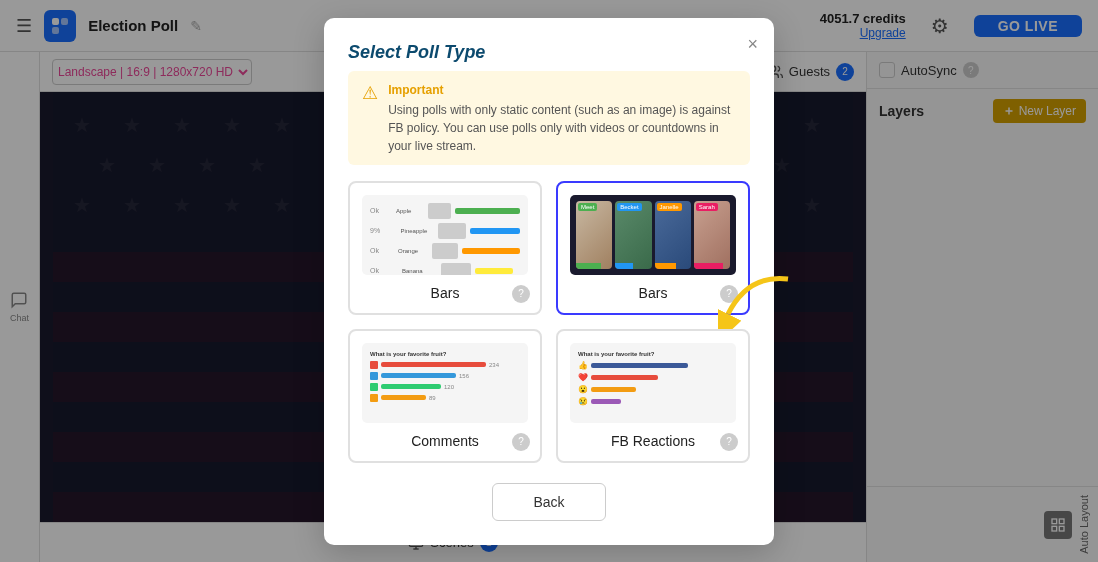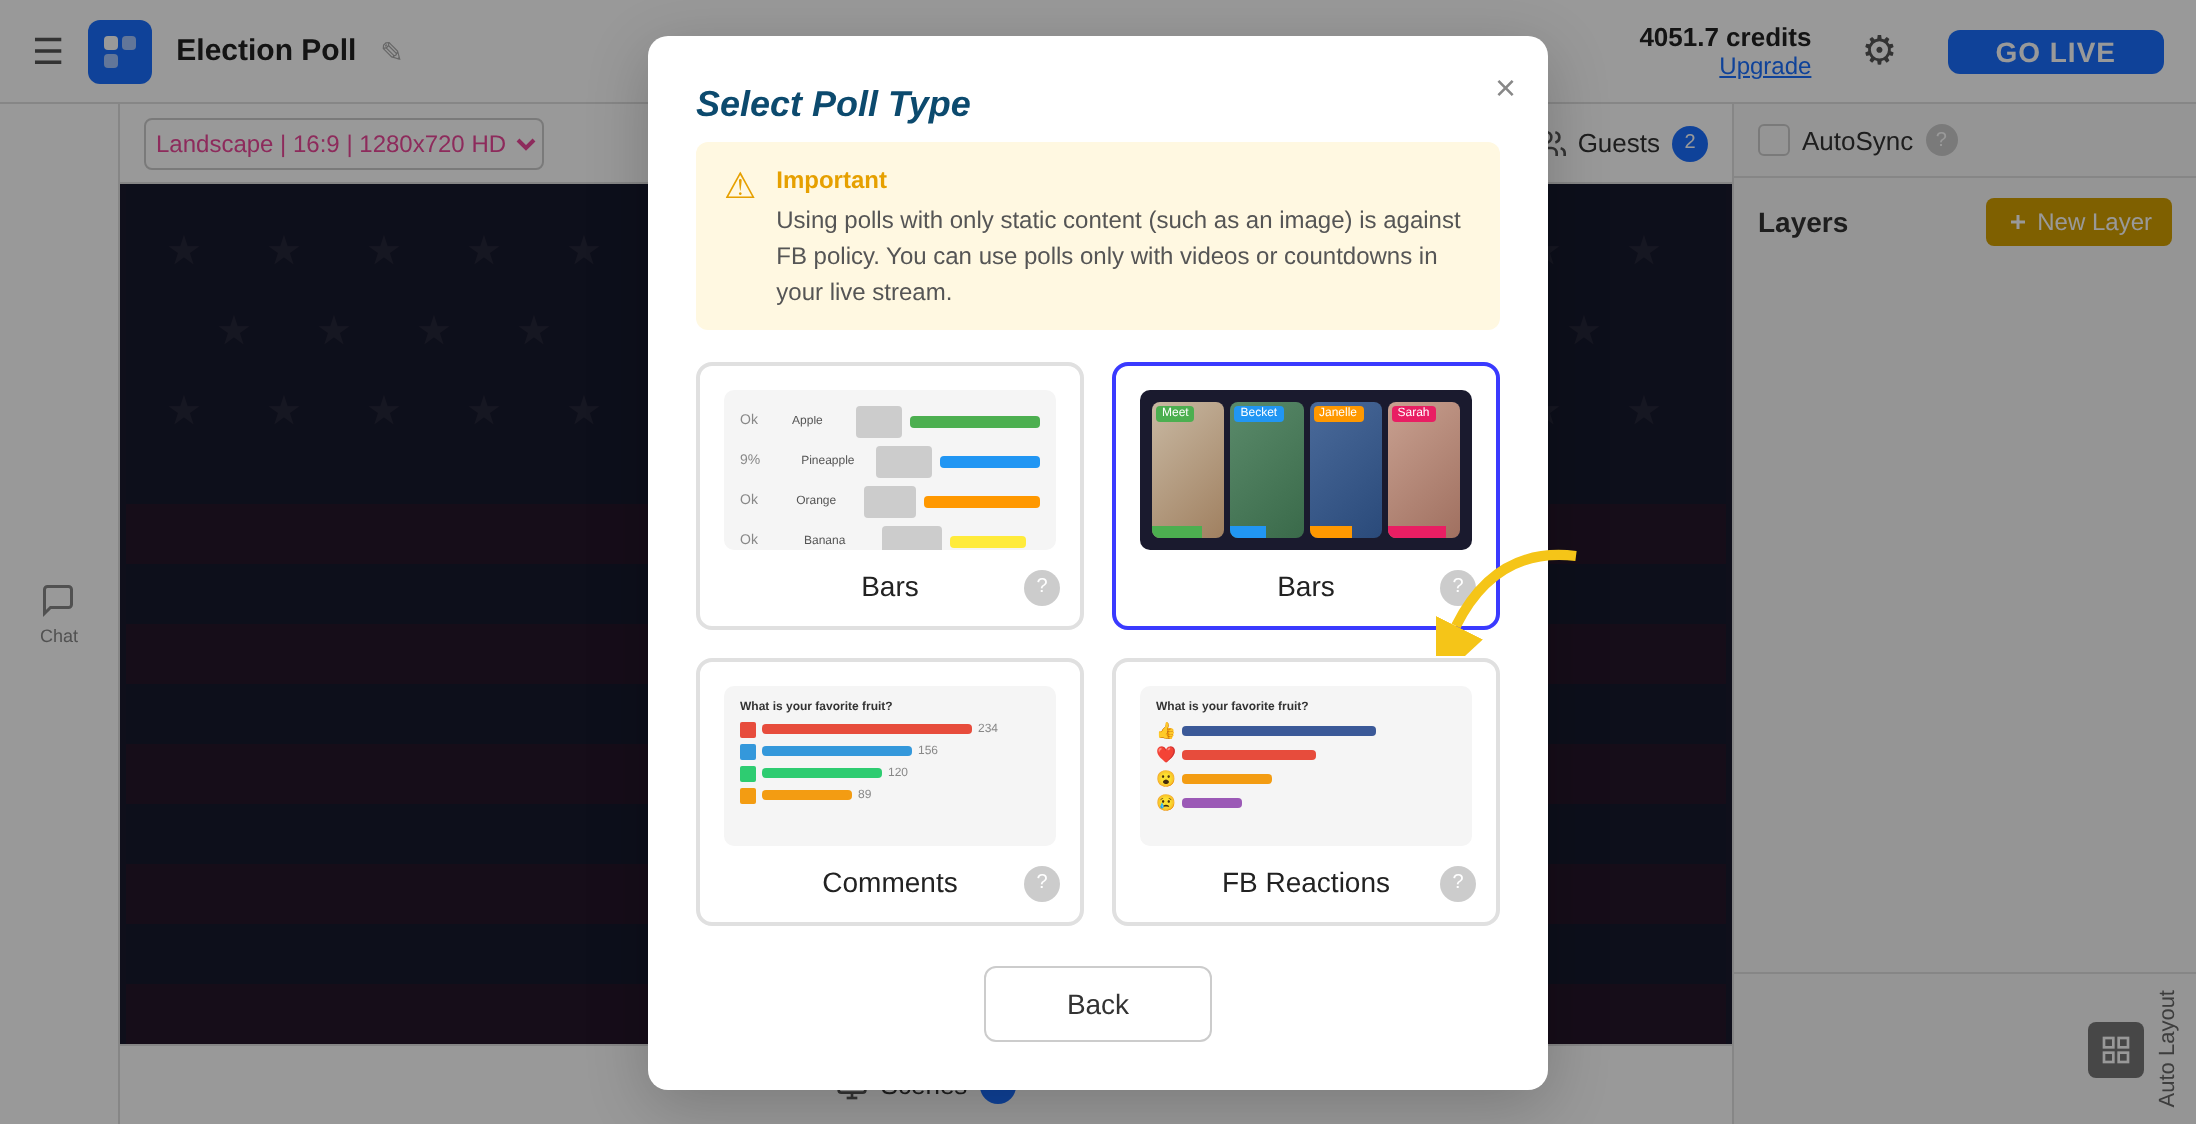--- a/index.html
+++ b/index.html
@@ -16,21 +16,21 @@
     .credits { text-align: right; font-size: 13px; }
     .credits-amount { font-weight: 600; color: #222; }
     .credits-upgrade { color: #1a6fff; font-size: 12px; cursor: pointer; text-decoration: underline; display: block; }
     .gear-btn { width: 36px; height: 36px; background: none; border: none; cursor: pointer; color: #555; font-size: 20px; }
     .golive-btn { background: #1a6fff; color: #fff; border: none; border-radius: 6px; padding: 3px 24px; font-size: 14px; font-weight: 700; cursor: pointer; letter-spacing: 0.5px; }
 
     
     .main { display: flex; height: calc(562px - 52px); }
 
     
-    .left-sidebar { width: 60px; background: #fff; border-right: 1px solid #e0e0e0; display: flex; flex-direction: column; align-items: center; justify-content: center; }
+    .left-sidebar { width: 40px; background: #fff; border-right: 1px solid #e0e0e0; display: flex; flex-direction: column; align-items: center; justify-content: center; }
     .chat-icon-wrap { display: flex; flex-direction: column; align-items: center; gap: 4px; color: #888; font-size: 10px; cursor: pointer; }
 
     
     .canvas-area { flex: 1; display: flex; flex-direction: column; background: #d0d0d0; position: relative; }
     .canvas-toolbar { background: #fff; height: 40px; display: flex; align-items: center; padding: 0 12px; gap: 8px; border-bottom: 1px solid #e0e0e0; }
     .resolution-select { border: 1px solid #ccc; border-radius: 4px; padding: 4px 1px; font-size: 12px; color: #ec4899; background: #fff; cursor: pointer; }
     .guests-btn { display: flex; align-items: center; gap: 6px; background: none; border: none; font-size: 13px; color: #333; cursor: pointer; }
     .guests-badge { background: #1a6fff; color: #fff; border-radius: 50%; width: 18px; height: 18px; font-size: 10px; display: flex; align-items: center; justify-content: center; }
     .canvas-bg { flex: 1; background: #1a1a2e; display: flex; align-items: center; justify-content: center; position: relative; overflow: hidden; }
     .bottom-toolbar { background: #fff; height: 40px; display: flex; align-items: center; justify-content: center; border-top: 1px solid #e0e0e0; }

